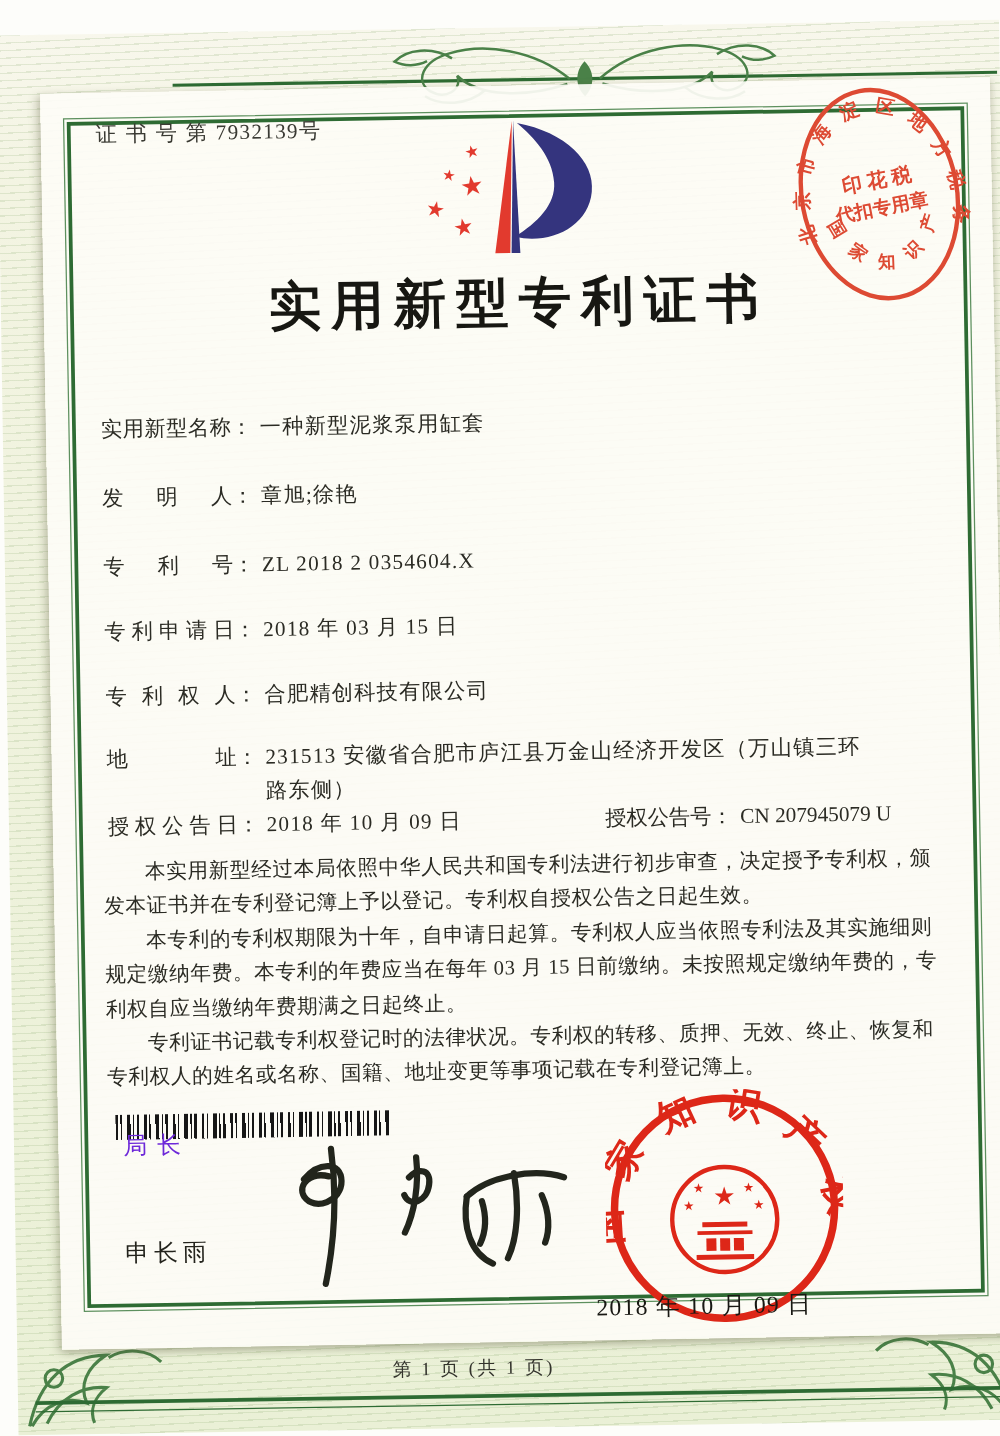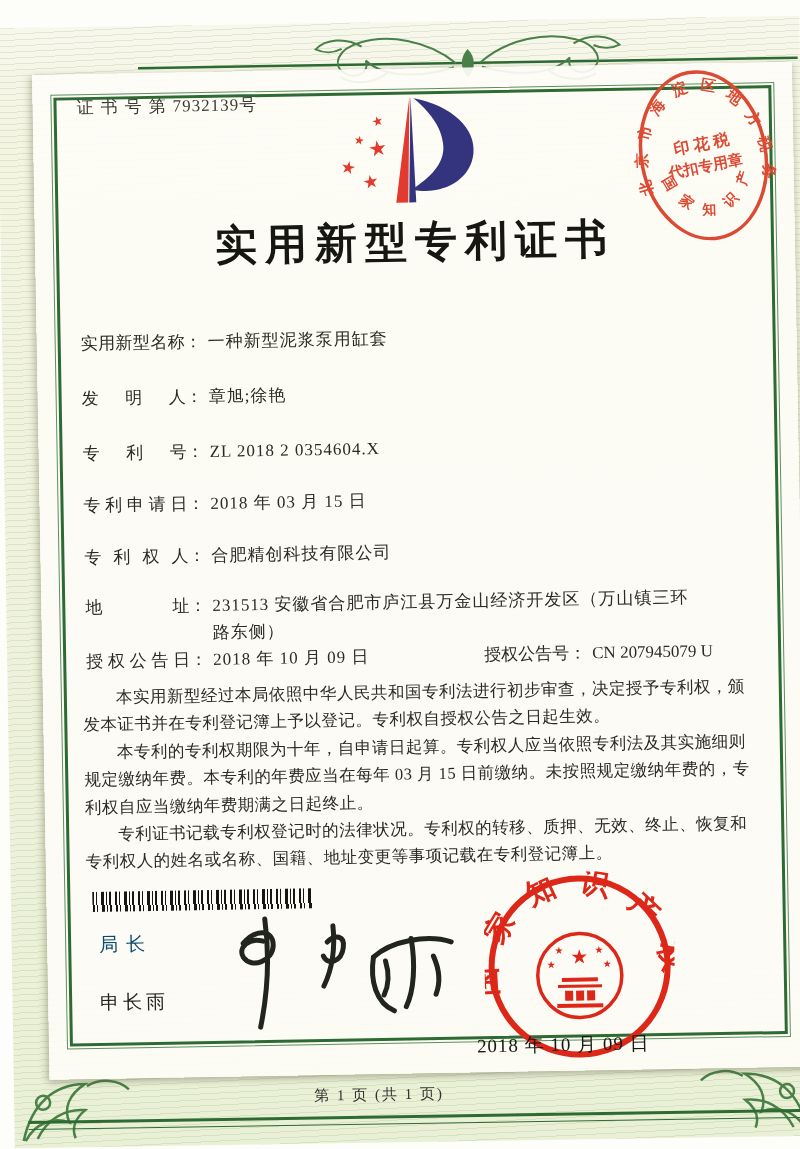--- a/index.html
+++ b/index.html
@@ -56,21 +56,21 @@
   .paras p{margin:0;text-indent:2em;letter-spacing:0.5px;}
   .barcode{
     position:absolute;left:46px;top:818px;width:220px;height:20px;
     background:repeating-linear-gradient(90deg,
       #161616 0 2px,transparent 2px 4px,
       #161616 4px 5px,transparent 5px 9px,
       #161616 9px 12px,transparent 12px 14px,
       #161616 14px 15px,transparent 15px 17px,
       #161616 17px 19px,transparent 19px 23px);
   }
-  .officer-title{position:absolute;left:52px;top:858px;font-size:19px;letter-spacing:8px;color:#0c4a6e;}
+  .officer-title{position:absolute;left:52px;top:830px;font-size:19px;letter-spacing:8px;color:#6d28d9;}
   .officer-name{position:absolute;left:52px;top:916px;font-size:19px;letter-spacing:4px;color:#23231c;}
   .signature{position:absolute;left:168px;top:842px;width:250px;height:120px;}
   .seal{position:absolute;left:437px;top:806px;width:190px;height:190px;z-index:2;}
   .seal-date{position:absolute;left:428px;top:966px;width:220px;font-size:19px;letter-spacing:1px;color:#181813;z-index:3;}
   .tax-stamp{position:absolute;left:600px;top:2px;width:140px;height:180px;transform:rotate(-10deg);}
 </style>
 </head>
 <body>
 
 <div class="backing">

